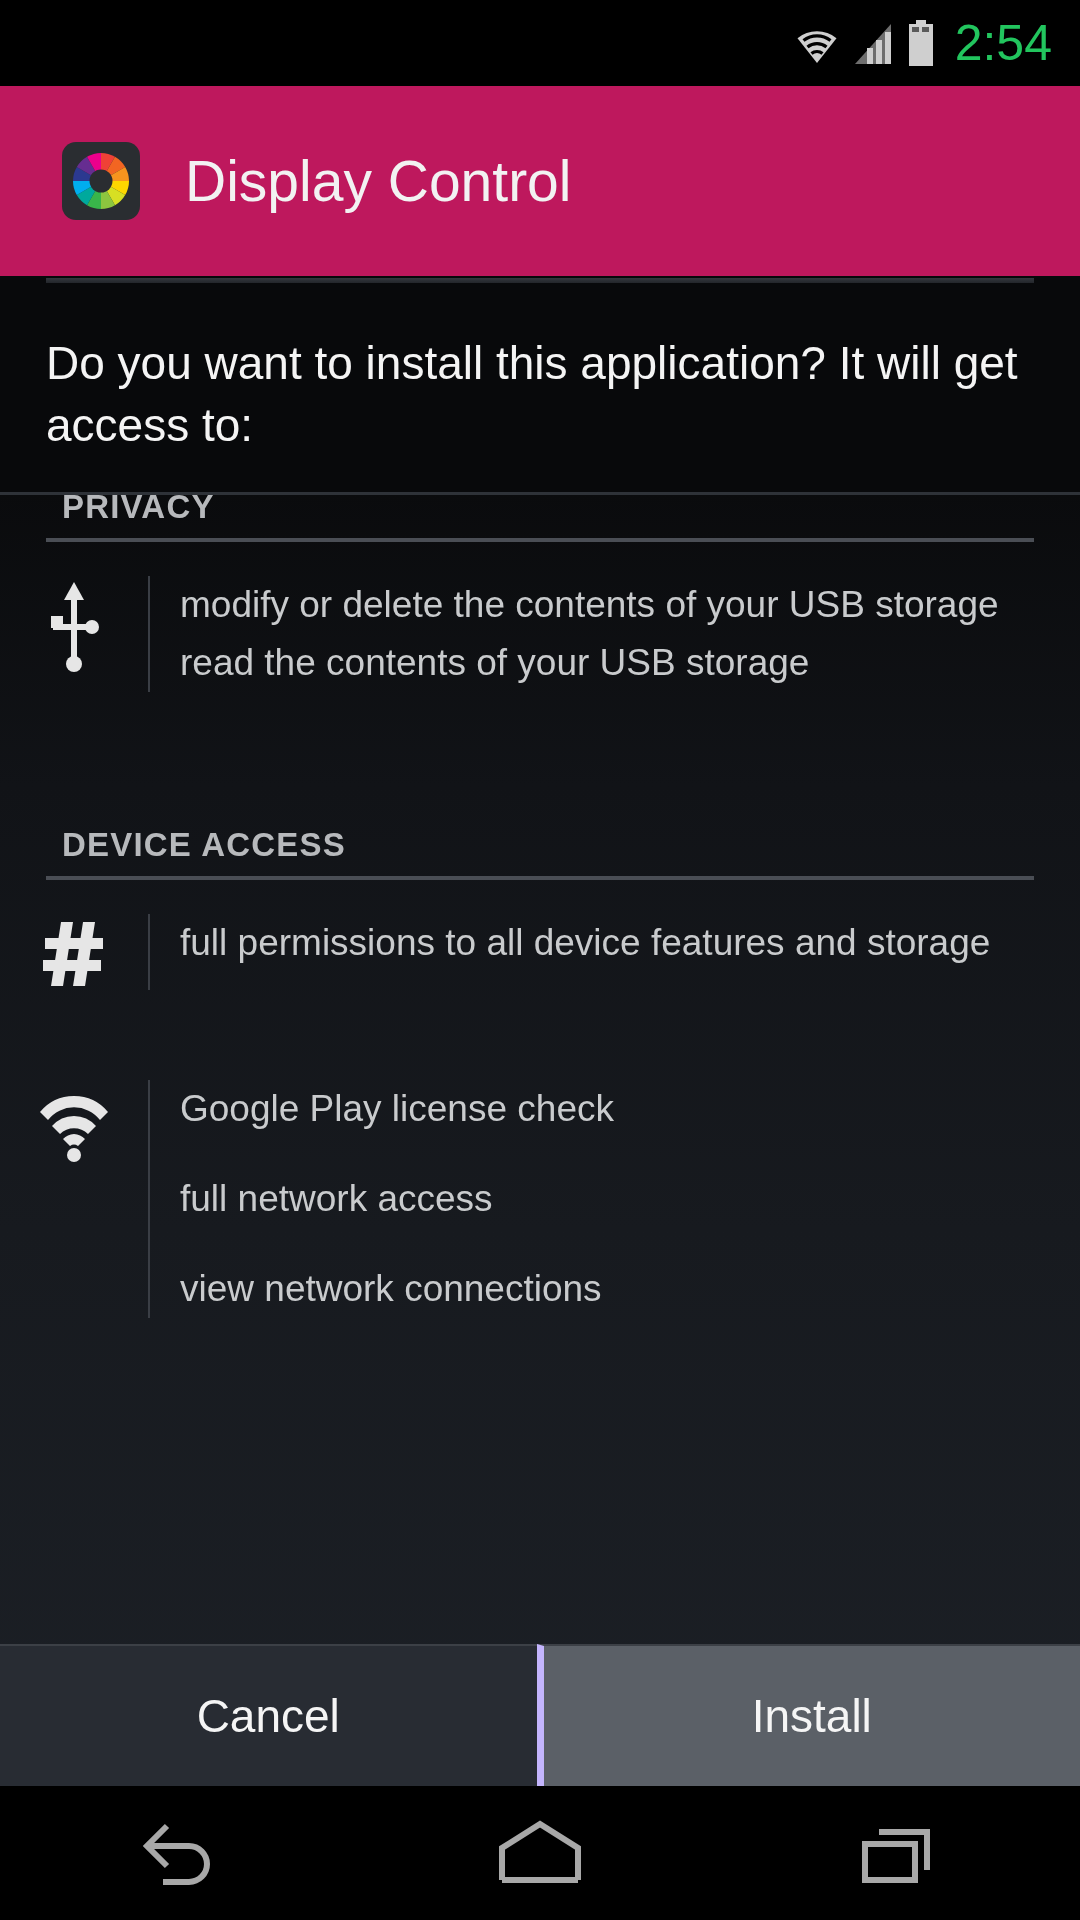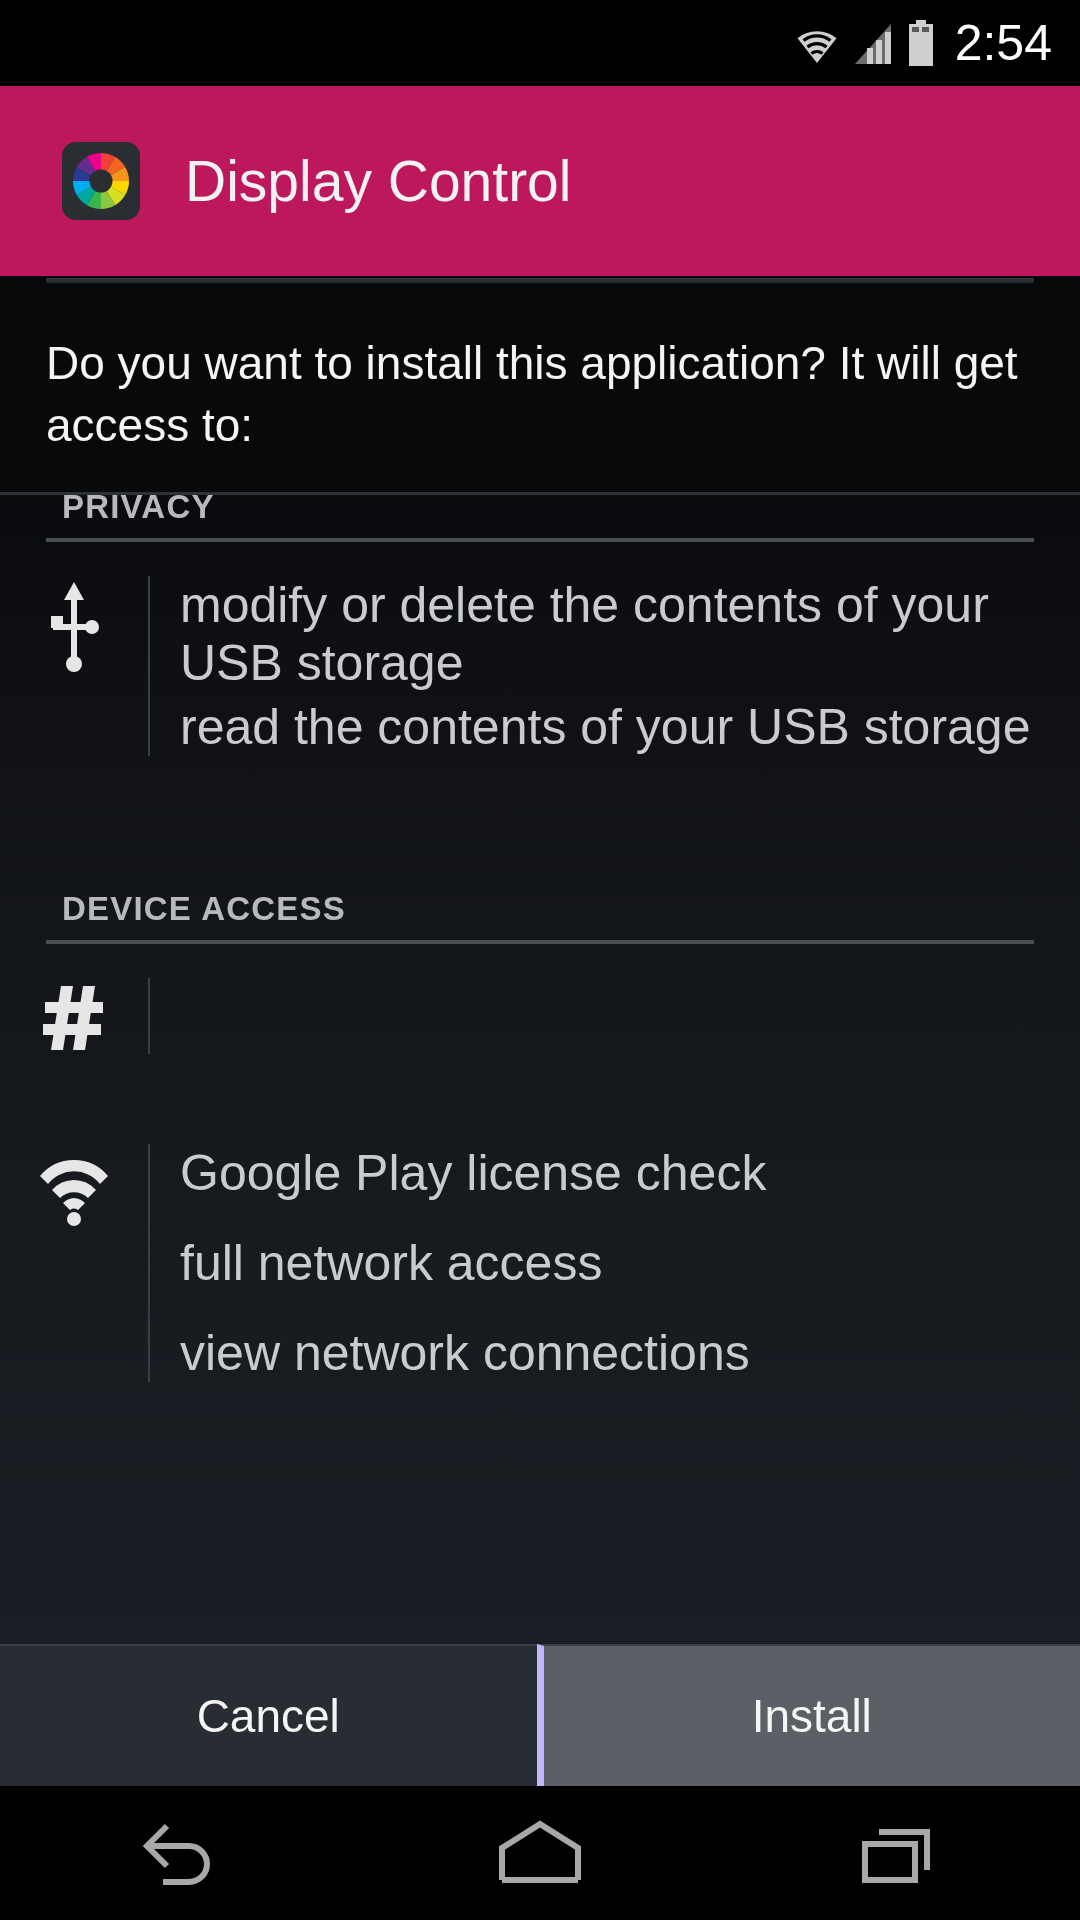--- a/index.html
+++ b/index.html
@@ -12,21 +12,21 @@
   .screen { position:relative; width:1080px; height:1920px; background:#08090b; }
 
   
   .statusbar {
     position:absolute; top:0; left:0; width:1080px; height:86px;
     background:#000; display:flex; align-items:center; justify-content:flex-end;
     padding-right:28px;
   }
   .sb-icons { display:flex; align-items:flex-end; gap:12px; }
   .sb-time {
-    color:#ffffff; font-size:50px; letter-spacing:0px; margin-left:20px;
+    color:#22c55e; font-size:50px; letter-spacing:0px; margin-left:20px;
     font-family:"Liberation Sans", sans-serif; line-height:1;
   }
 
   
   .app-header {
     position:absolute; top:86px; left:0; width:1080px; height:190px;
     background:#be185d; display:flex; align-items:center; padding-left:62px;
   }
   .app-icon {
     width:78px; height:78px; border-radius:14px; background:#2a2d31;
@@ -66,22 +66,22 @@
   }
   .sec-rule { height:4px; margin:0 46px; background:#4a4e55; }
 
   .perm-row { display:flex; padding:34px 0 10px 0; }
   .perm-icon {
     width:148px; flex:none; display:flex; justify-content:center;
     padding-top:4px;
   }
   .perm-sep { width:2px; background:#3a3e45; flex:none; }
   .perm-text { flex:1; padding-left:30px; padding-right:40px; }
-  .perm-line { color:#c9cbcd; font-size:50px; line-height:58px; }
-  .perm-line + .perm-line { margin-top:6px; }
+  .perm-line { color:#c9cbcd; font-size:37px; line-height:58px; }
+  .perm-line + .perm-line { }
   .perm-line.spaced + .perm-line.spaced { margin-top:32px; }
   .row-pad { padding-bottom:56px; }
   .gap-lg { height:60px; }
 
   
   .btn-bar {
     position:absolute; top:1644px; left:0; width:1080px; height:142px;
     display:flex;
   }
   .btn {
@@ -194,20 +194,23 @@
           <svg width="66" height="72" viewBox="0 0 66 72">
             <g fill="#e6e6e6">
               <polygon points="20,4 32,4 22,68 10,68"></polygon>
               <polygon points="42,4 54,4 44,68 32,68"></polygon>
               <rect x="4" y="20" width="58" height="11"></rect>
               <rect x="2" y="42" width="58" height="11"></rect>
             </g>
           </svg>
         </div>
         <div class="perm-sep"></div>
+        <div class="perm-text">
+          <div class="perm-line">full permissions to all device features and storage</div>
+        </div>
       </div>
 
       <div class="perm-row row-pad">
         <div class="perm-icon">
           <svg width="76" height="78" viewBox="0 0 76 78">
             <g fill="#e6e6e6">
               <path d="M38 12 A44 44 0 0 1 72 28 L64 36 A33 33 0 0 0 12 36 L4 28 A44 44 0 0 1 38 12 Z"></path>
               <path d="M38 32 A30 30 0 0 1 60 42 L52 50 A20 20 0 0 0 24 50 L16 42 A30 30 0 0 1 38 32 Z"></path>
               <path d="M38 50 A16 16 0 0 1 49 55 L42 62 A7 7 0 0 0 34 62 L27 55 A16 16 0 0 1 38 50 Z"></path>
               <ellipse cx="38" cy="71" rx="7" ry="7"></ellipse>

